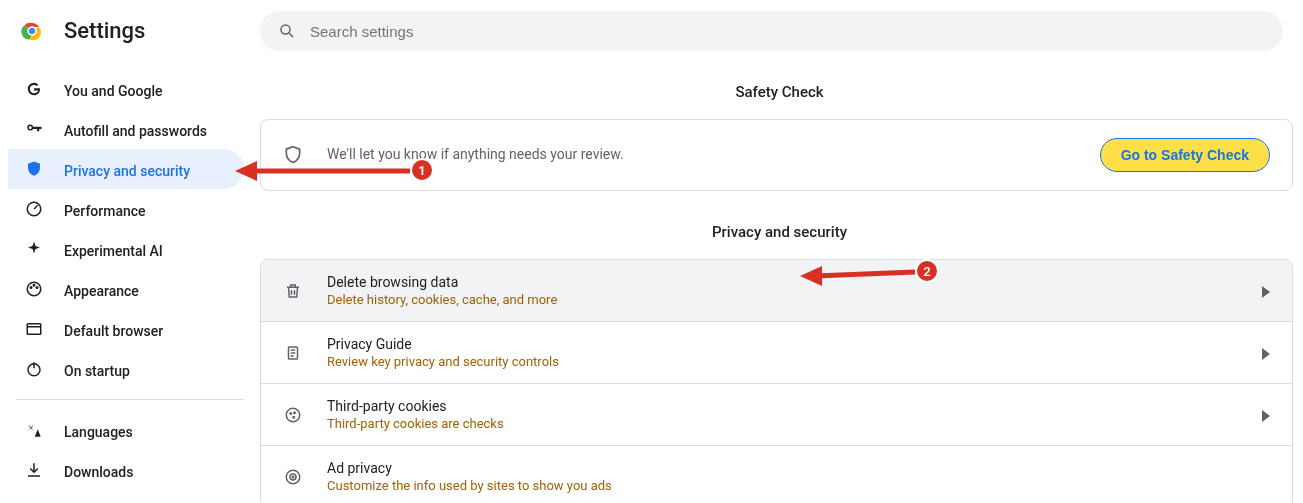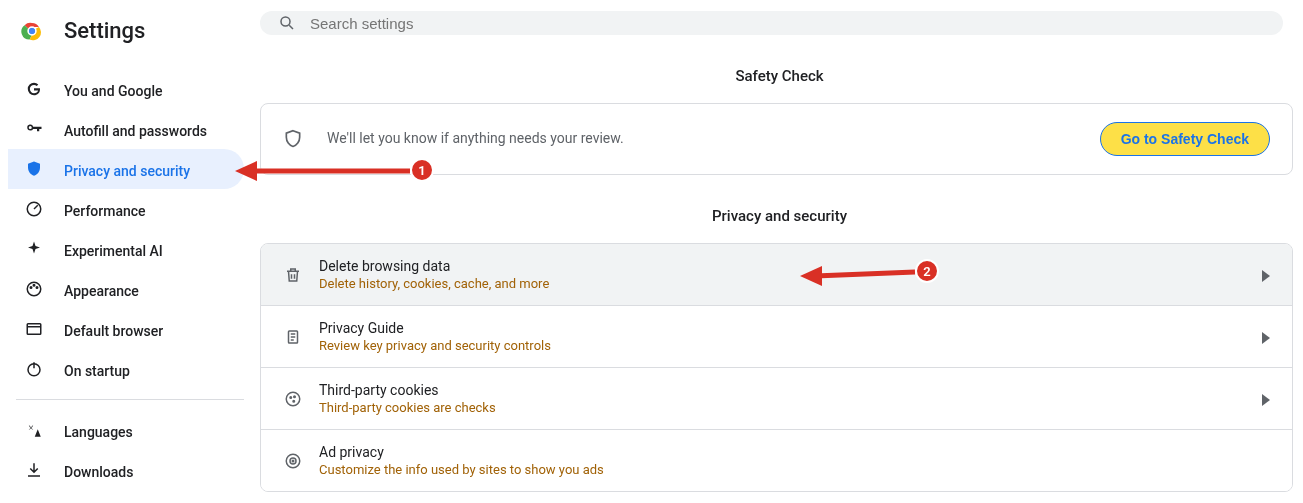--- a/index.html
+++ b/index.html
@@ -65,21 +65,21 @@
       margin: 10px 16px 10px 8px;
     }
     .main-area {
       flex: 1;
       padding-right: 10px;
       position: relative;
     }
     .search-bar {
       background: #f1f3f4;
       border-radius: 24px;
-      height: 24px;
+      height: 40px;
       display: flex;
       align-items: center;
       padding: 0 18px;
       margin-top: -40px;
       margin-bottom: 32px;
       margin-left: 0;
       width: calc(100% - 10px);
     }
     .search-bar .search-icon {
       width: 18px; height: 18px;
@@ -127,21 +127,21 @@
       cursor: pointer;
     }
     .list-card {
       padding: 0;
       overflow: hidden;
     }
     .list-row {
       display: flex;
       align-items: center;
       padding: 14px 22px;
-      gap: 16px;
+      gap: 24px;
       border-bottom: 1px solid #dadce0;
       cursor: pointer;
       background: #fff;
     }
     .list-row:last-child { border-bottom: none; }
     .list-row.highlight { background: #f1f3f4; }
     .list-row .icon { width: 20px; height: 20px; color: #5f6368; flex-shrink:0; display:flex; align-items:center; justify-content:center;}
     .list-row .text { flex: 1; }
     .list-row .title { font-size: 14px; color: #202124; font-weight: 400; }
     .list-row .subtitle { font-size: 13px; color: #a16207; margin-top: 2px; }

